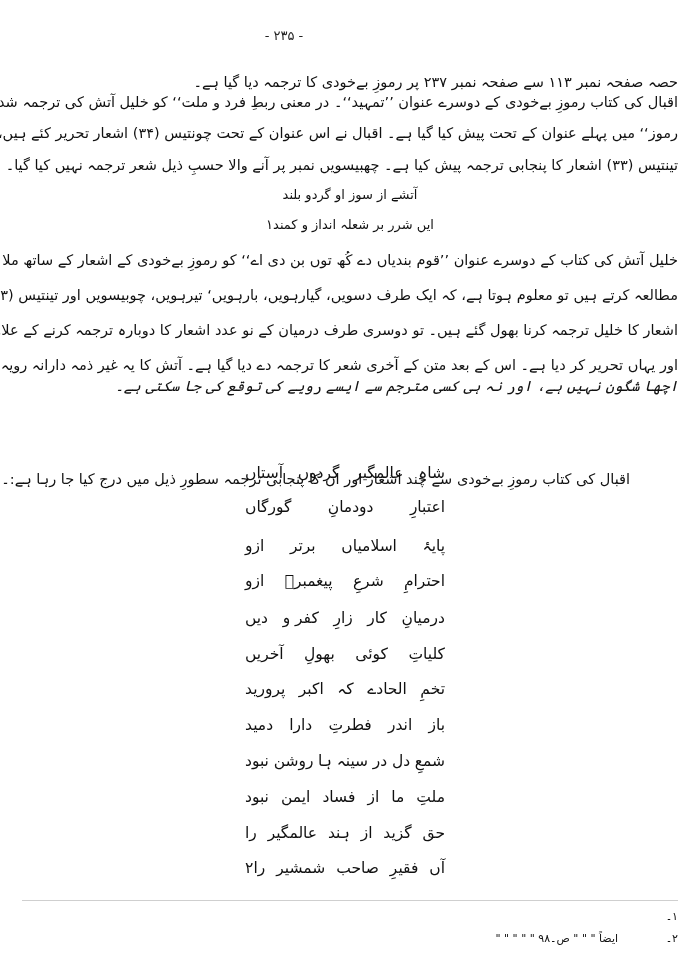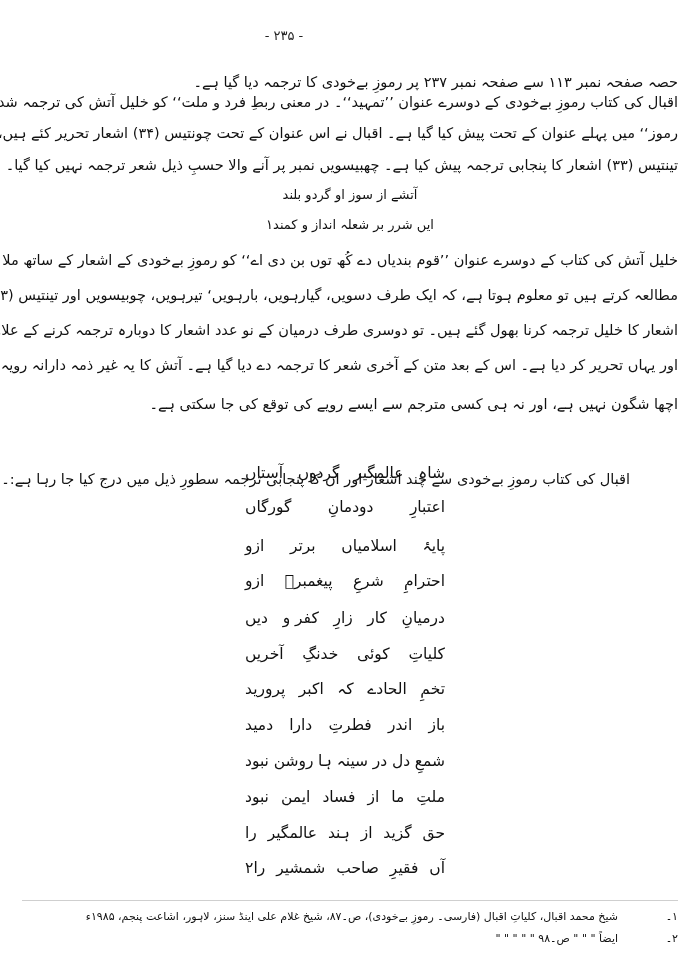--- a/index.html
+++ b/index.html
@@ -40,21 +40,21 @@
 <div class="line full" style="top:123px;">رموز‘‘ میں پہلے عنوان کے تحت پیش کیا گیا ہے۔ اقبال نے اس عنوان کے تحت چونتیس (۳۴) اشعار تحریر کئے ہیں، لیکن خلیل آتش نے</div>
 <div class="line" style="top:155px;margin-left:8px;">تینتیس (۳۳) اشعار کا پنجابی ترجمہ پیش کیا ہے۔ چھبیسویں نمبر پر آنے والا حسبِ ذیل شعر ترجمہ نہیں کیا گیا۔</div>
 
 <div class="line centered couplet" style="top:185px;">آتشے از سوز او گردو بلند</div>
 <div class="line centered couplet" style="top:215px;">ایں شرر بر شعلہ انداز و کمند۱</div>
 
 <div class="line full" style="top:250px;">خلیل آتش کی کتاب کے دوسرے عنوان ’’قوم بندیاں دے کُھ توں بن دی اے‘‘ کو رموزِ بےخودی کے اشعار کے ساتھ ملا کر</div>
 <div class="line full" style="top:285px;">مطالعہ کرتے ہیں تو معلوم ہوتا ہے، کہ ایک طرف دسویں، گیارہویں، بارہویں‘ تیرہویں، چوبیسویں اور تینتیس (۳۳) نمبر پر درج چھ</div>
 <div class="line full" style="top:320px;">اشعار کا خلیل ترجمہ کرنا بھول گئے ہیں۔ تو دوسری طرف درمیان کے نو عدد اشعار کا دوبارہ ترجمہ کرنے کے علاوہ دسواں پنجابی کا ایک شعر</div>
 <div class="line full" style="top:355px;">اور یہاں تحریر کر دیا ہے۔ اس کے بعد متن کے آخری شعر کا ترجمہ دے دیا گیا ہے۔ آتش کا یہ غیر ذمہ دارانہ رویہ پنجابی ادب کے لیے کوئی</div>
-<div class="line" style="top:394px;">اچھا شگون نہیں ہے، اور نہ ہی کسی مترجم سے ایسے رویے کی توقع کی جا سکتی ہے۔</div>
+<div class="line" style="top:376px;font-style:italic;">اچھا شگون نہیں ہے، اور نہ ہی کسی مترجم سے ایسے رویے کی توقع کی جا سکتی ہے۔</div>
 
 <div class="line" style="top:432px; right:70px;margin-top:37px;">اقبال کی کتاب رموزِ بےخودی سے چند اشعار اور ان کا پنجابی ترجمہ سطورِ ذیل میں درج کیا جا رہا ہے:۔</div>
 
 <div class="verse" style="top:462px;">
   <span>شاہِ</span>
   <span>عالمگیر</span>
   <span>گردوں</span>
   <span>آستاں</span>
 </div>
 <div class="verse" style="top:496px;">
@@ -77,21 +77,21 @@
 <div class="verse" style="top:607px;">
   <span>درمیانِ</span>
   <span>کار</span>
   <span>زارِ</span>
   <span>کفر و</span>
   <span>دیں</span>
 </div>
 <div class="verse" style="top:643px;">
   <span>کلیاتِ</span>
   <span>کوئی</span>
-  <span>خدنگِ</span>
+  <span>بھولِ</span>
   <span>آخریں</span>
 </div>
 <div class="verse" style="top:678px;">
   <span>تخمِ</span>
   <span>الحادے</span>
   <span>کہ</span>
   <span>اکبر</span>
   <span>پرورید</span>
 </div>
 <div class="verse" style="top:714px;">
@@ -131,19 +131,18 @@
   <span>فقیرِ</span>
   <span>صاحب</span>
   <span>شمشیر</span>
   <span>را۲</span>
 </div>
 
 <div class="fn-rule"></div>
 <div class="footnotes">
   <div class="fn">
     <span class="fn-num">۱۔</span>
-    <span class="fn-text">شیخ محمد اقبال، کلیاتِ اقبال (فارسی۔ رموزِ بےخودی)، ص۔۸۷، شیخ غلام علی اینڈ سنز، لاہور، اشاعت پنجم، ۱۹۸۵ء</span>
   </div>
   <div class="fn">
     <span class="fn-num">۲۔</span>
     <span class="fn-text">ایضاً   "   "   "   ص۔۹۸   "   "   "   "   "</span>
   </div>
 </div>
 
 </body></html>

